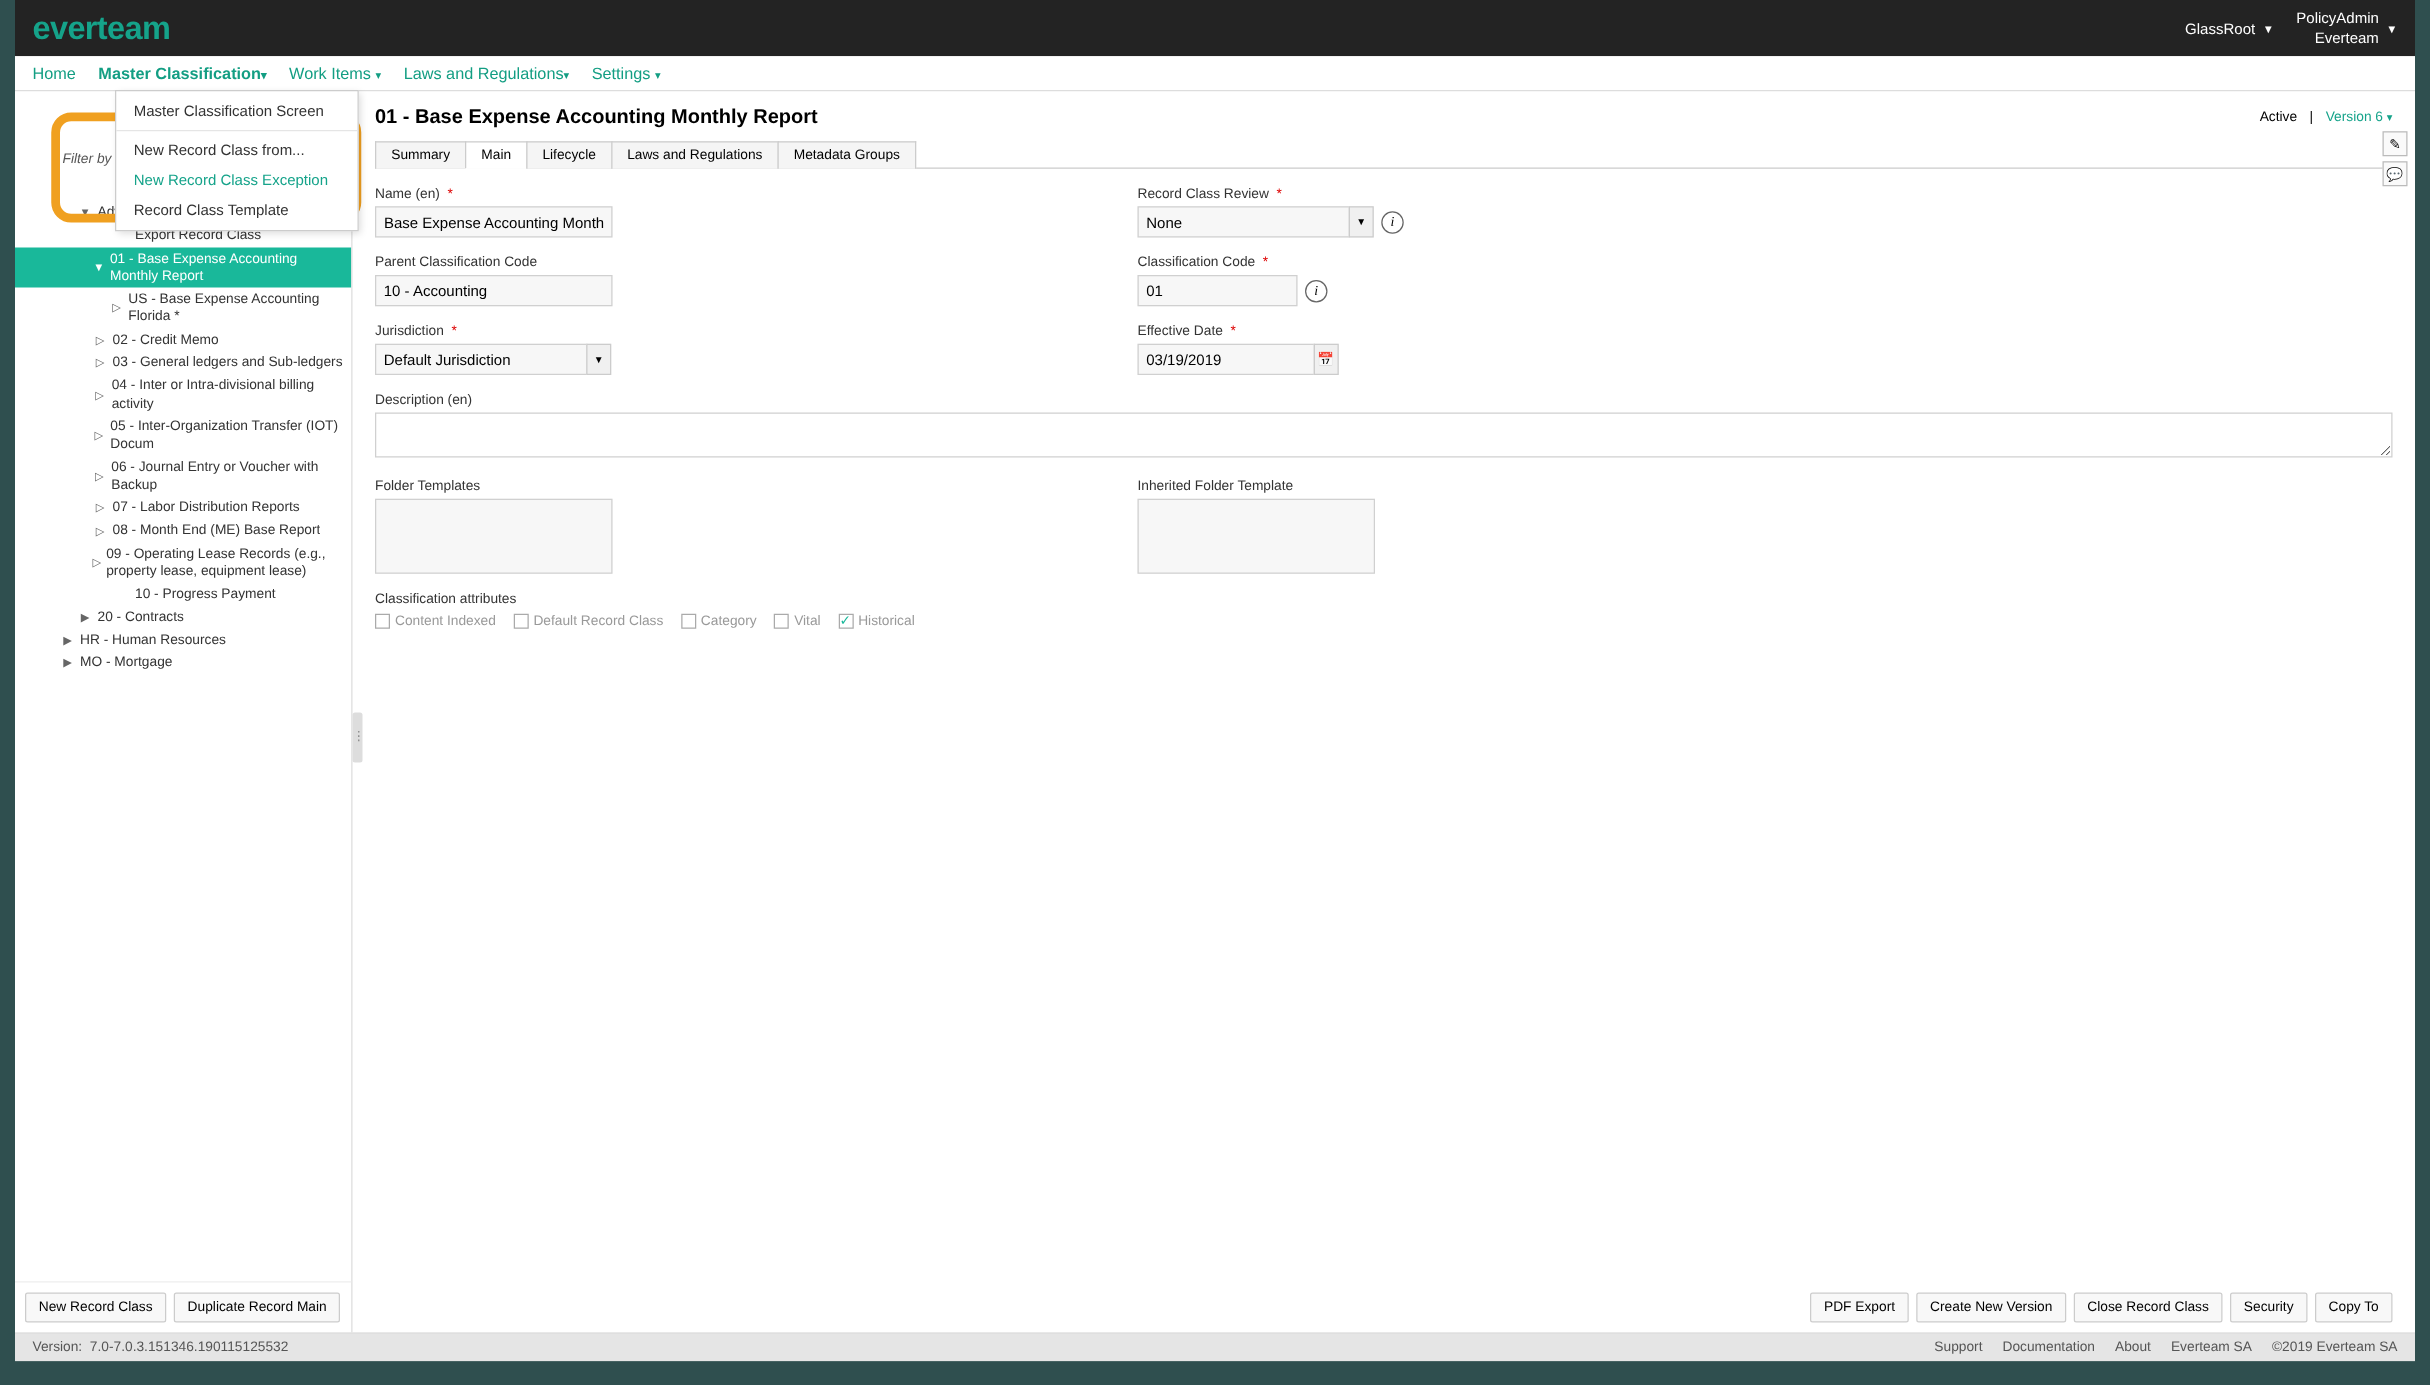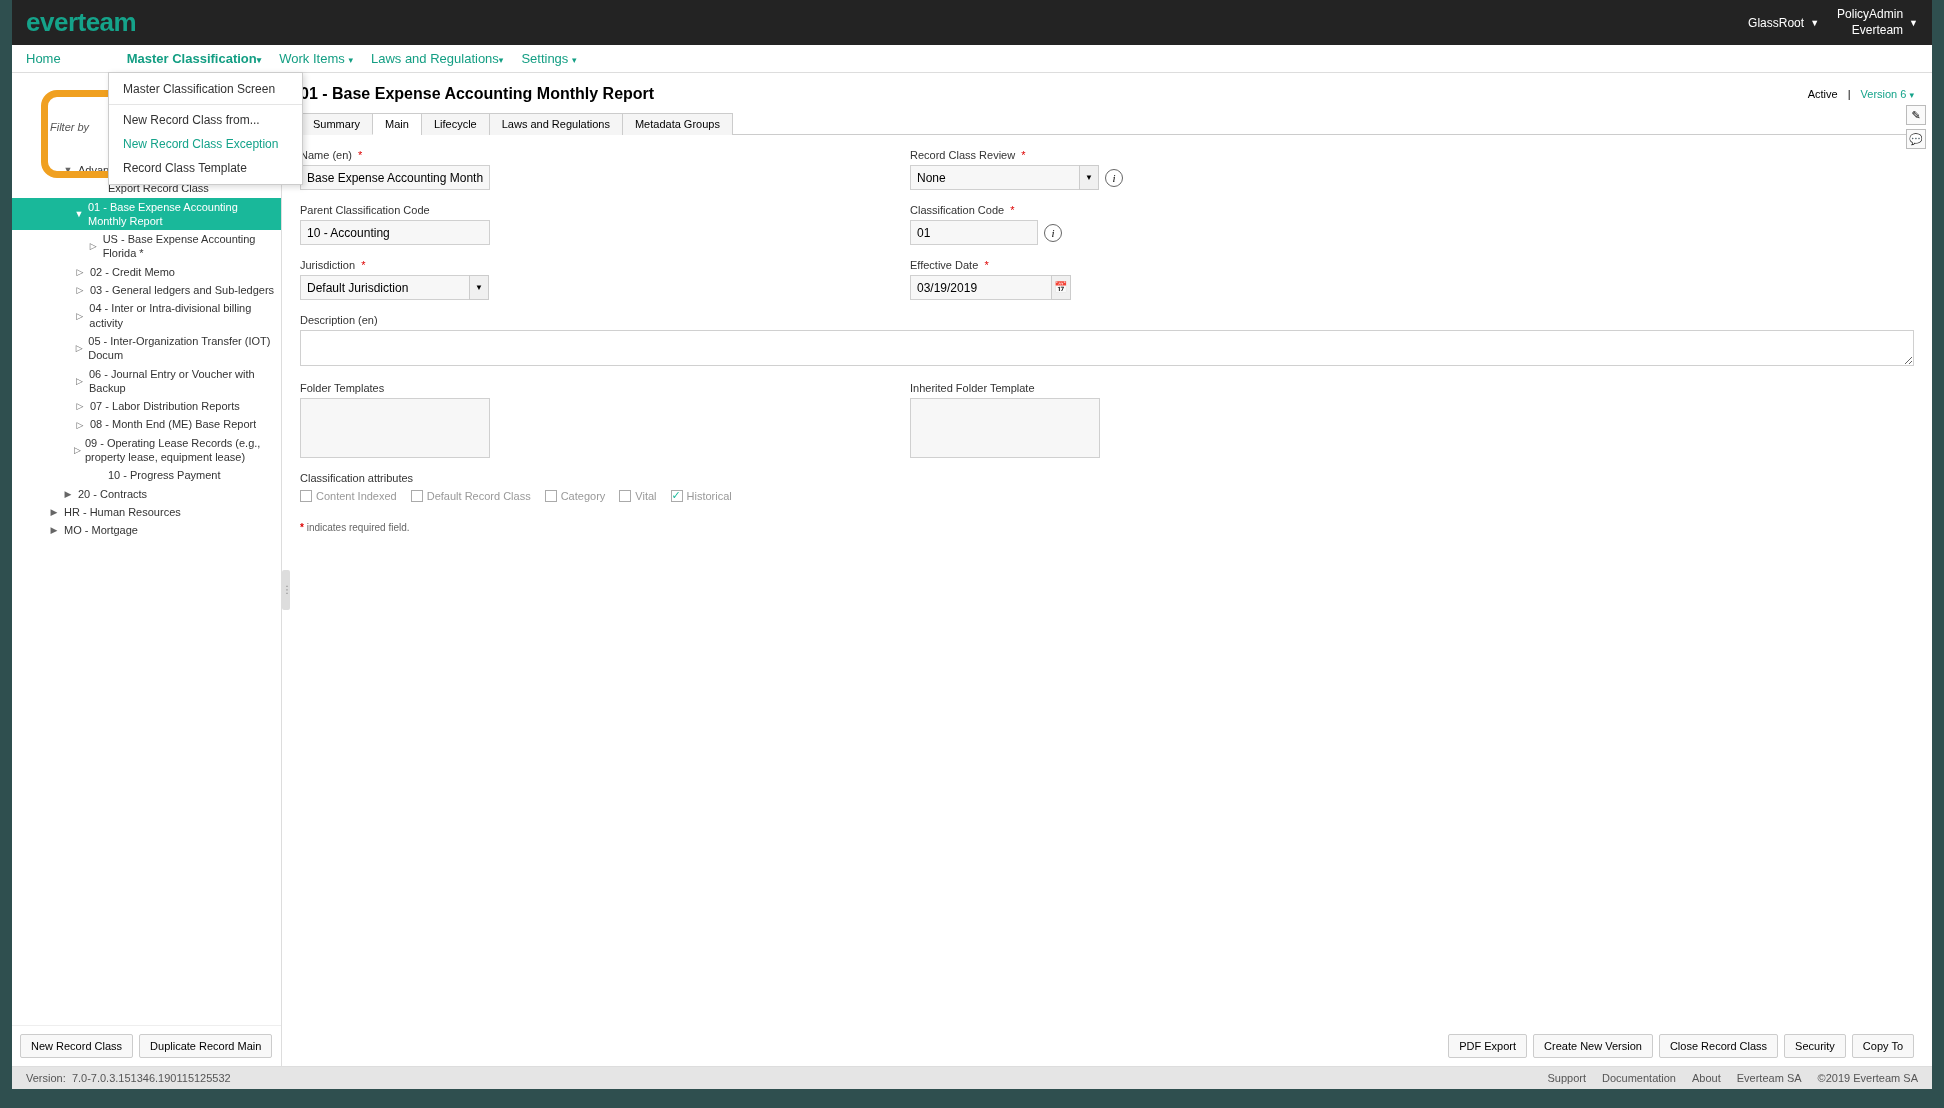--- a/index.html
+++ b/index.html
@@ -10,25 +10,25 @@
 .top-header { background: #232323; height: 45px; display: flex; align-items: center; padding: 0 14px; color: #fff; }
 .logo { color: #15a38a; font-size: 26px; font-weight: 600; letter-spacing: -0.5px; }
 .header-right { margin-left: auto; display: flex; align-items: center; gap: 18px; font-size: 12px; }
 .user-block { cursor: pointer; display: flex; align-items: center; gap: 6px; }
 .user-block .stack { display: flex; flex-direction: column; line-height: 1.3; text-align: right; }
 .caret-down { font-size: 9px; }
 
 
 .nav-bar { background: #fff; border-bottom: 1px solid #ddd; padding: 0 14px; display: flex; gap: 18px; height: 28px; align-items: center; }
 .nav-item { color: #139e83; font-size: 13px; cursor: pointer; }
-.nav-item.active { font-weight: 600; margin-left: 48px; }
+.nav-item.active { font-weight: 600; }
 
 
 .dropdown-menu {
-  position: absolute; top: 72px; left: 96px; width: 195px; background: #fff;
+  position: absolute; top: 72px; left: 80px; width: 195px; background: #fff;
   border: 1px solid #ccc; box-shadow: 2px 2px 6px rgba(0,0,0,0.15); z-index: 100;
   padding: 4px 0;
 }
 .dropdown-item { padding: 5px 14px; font-size: 12px; cursor: pointer; color: #333; }
 .dropdown-item.highlighted { color: #15a38a; }
 .dropdown-divider { border-top: 1px solid #e5e5e5; margin: 3px 0; }
 
 
 .highlight-box {
   position: absolute; top: 90px; left: 29px; width: 248px; height: 88px;
@@ -350,21 +350,20 @@
               <span class="chk"></span>
               <span>Vital</span>
             </label>
           <label class="checkbox-wrap">
               <span class="chk checked"></span>
               <span>Historical</span>
             </label>
         </div>
       </div>
 
-      <div class="req-note"><span class="required">*</span> <span>indicates required field.</span></div>
 
       <div class="content-footer">
         <button class="btn">PDF Export</button>
         <button class="btn">Create New Version</button>
         <button class="btn">Close Record Class</button>
         <button class="btn">Security</button>
         <button class="btn">Copy To</button>
       </div>
     </div>
   </div>

